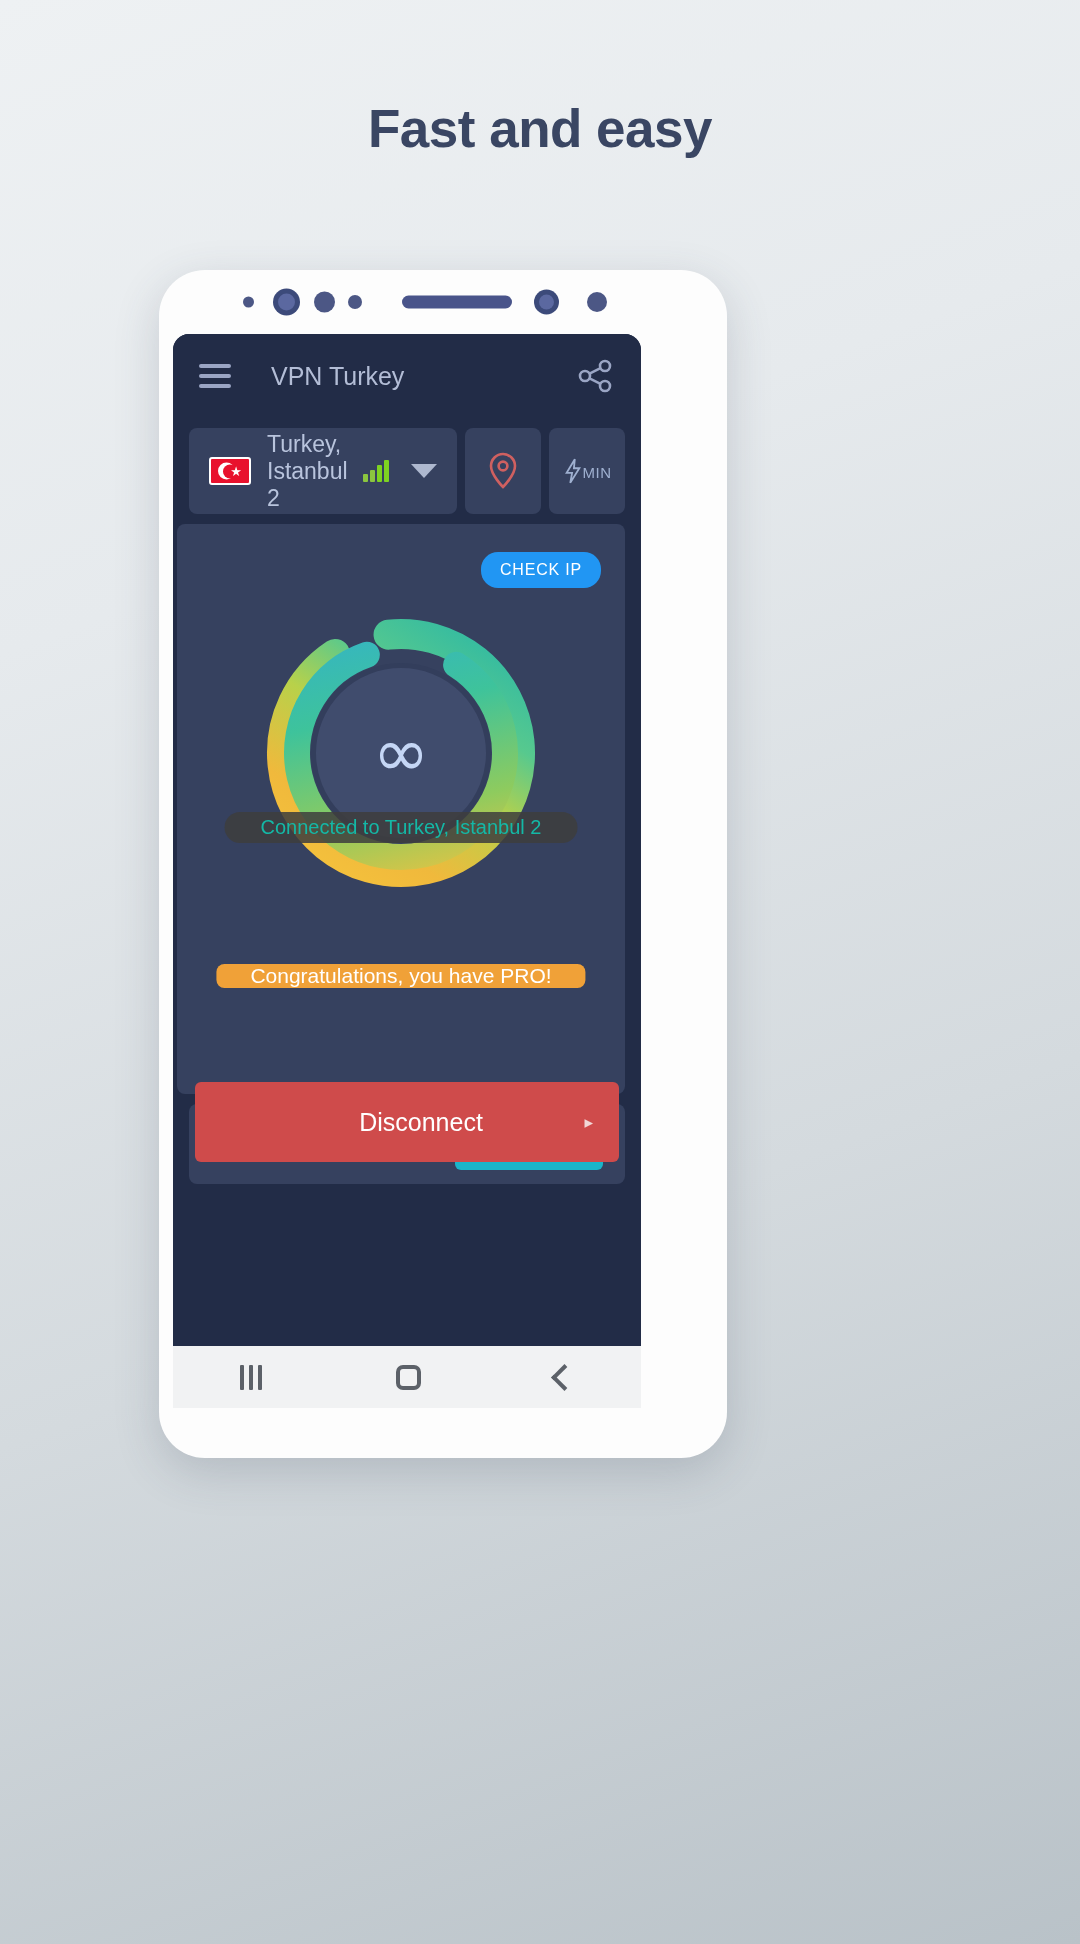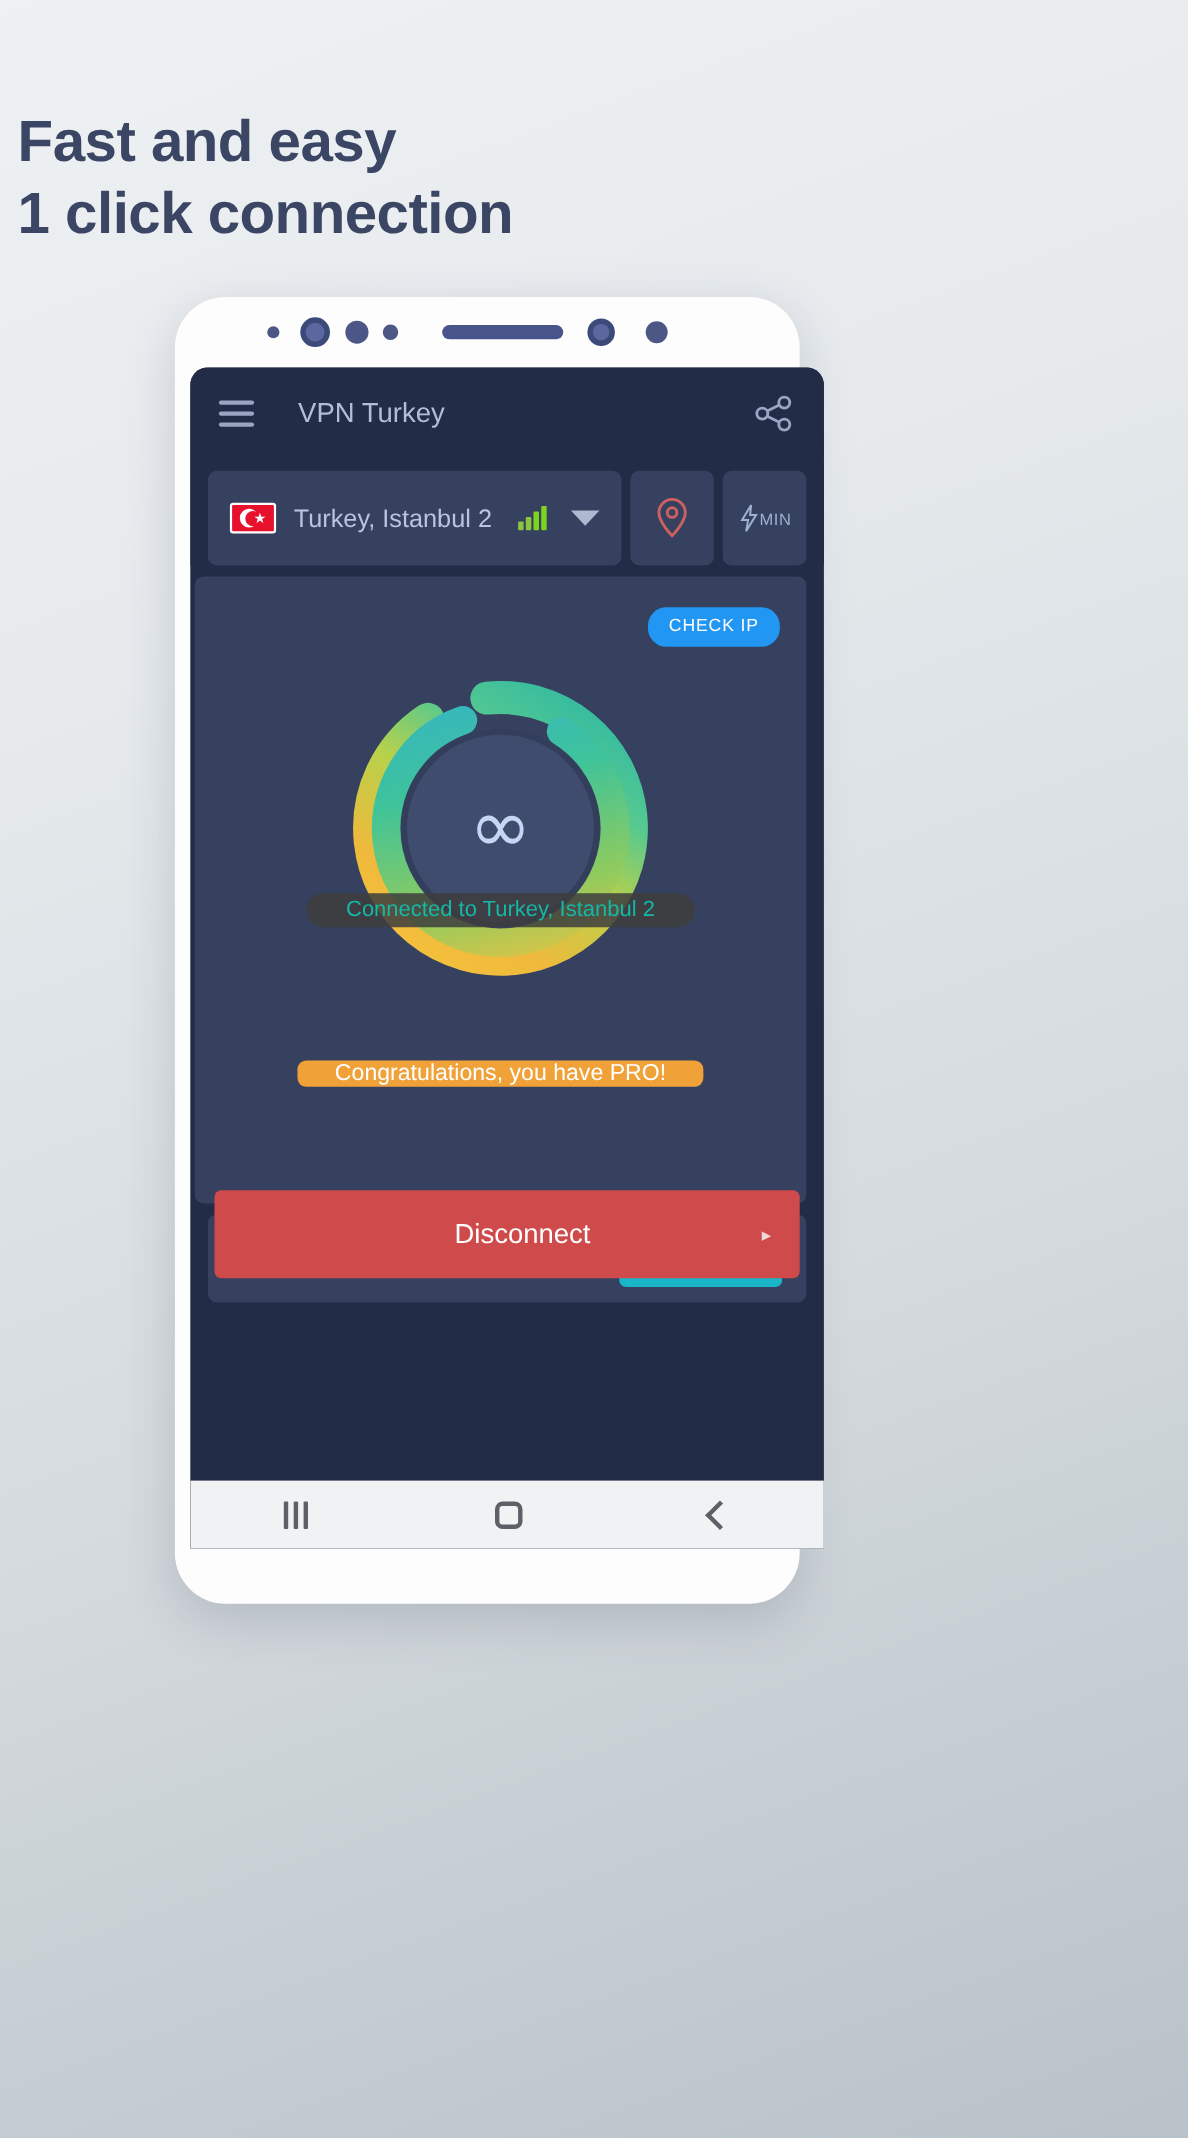--- a/index.html
+++ b/index.html
@@ -15,27 +15,26 @@
     background: linear-gradient(160deg, #eef1f3 0%, #e6eaed 28%, #d4dade 62%, #b9c2c8 100%);
     position: relative;
   }
 
   
   .headline {
     position: absolute;
     top: 96px;
     left: 0;
     width: 1080px;
-    text-align: left;
+    text-align: center;
     color: #3a4663;
     font-weight: bold;
     font-size: 53px;
     line-height: 1.24;
     letter-spacing: -0.5px;
-    padding-left: 16px;
   }
   .headline .line { display: block; }
 
   
   .phone {
     position: absolute;
     left: 159px;
     top: 270px;
     width: 568px;
     height: 1188px;
@@ -81,21 +80,21 @@
     width:15px; height:15px; border-radius:50%;
     background:#5b68a0;
   }
   .dot.d6 { left: 428px; width: 20px; height: 20px; }
 
   
   .screen {
     position: absolute;
     left: 14px;
     top: 64px;
-    width: 576px;
+    width: 468px;
     height: 1074px;
     background: #222c47;
     border-radius: 16px 16px 0 0;
     overflow: hidden;
   }
 
   
   .appbar {
     height: 84px;
     display: flex;
@@ -371,21 +370,20 @@
     border-left: 4px solid #5c6168;
     border-bottom: 4px solid #5c6168;
     transform: rotate(45deg);
   }
 </style>
 </head>
 <body>
 
 <div class="headline">
   <span class="line">Fast and easy</span>
-  <span class="line">1 click connection</span>
 </div>
 
 <div class="phone">
 
   <div class="bezel">
     <span class="dot d1"></span>
     <span class="dot d2"></span>
     <span class="dot d3"></span>
     <span class="dot d4"></span>
     <span class="speaker"></span>

